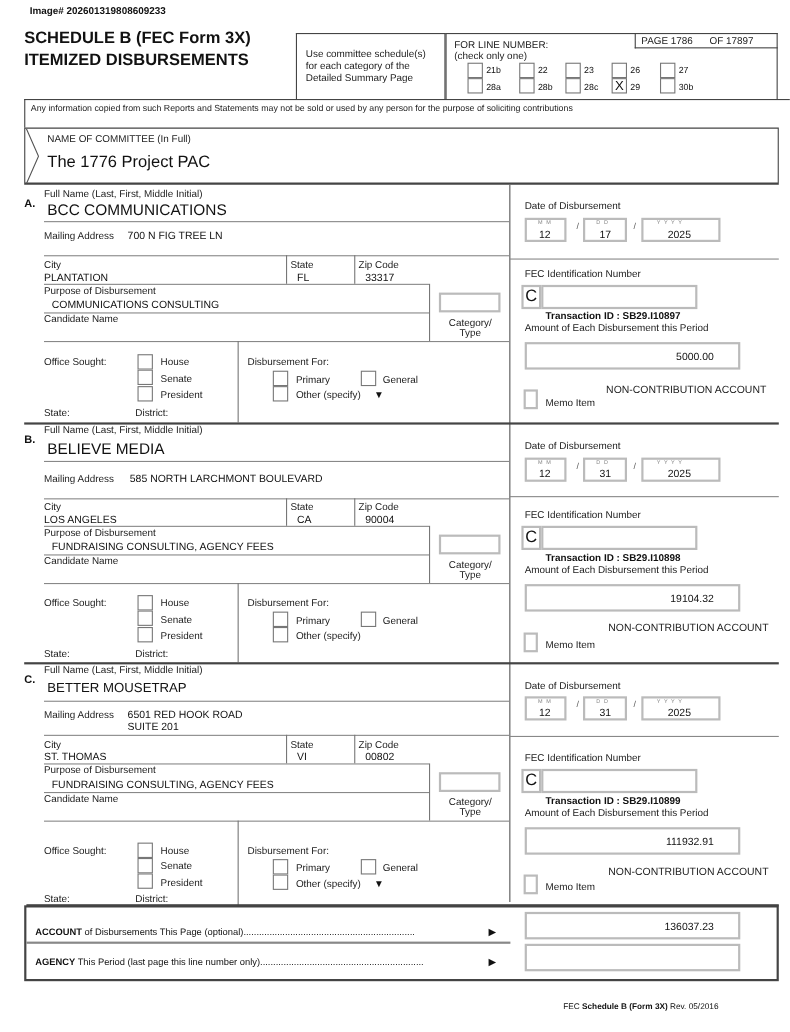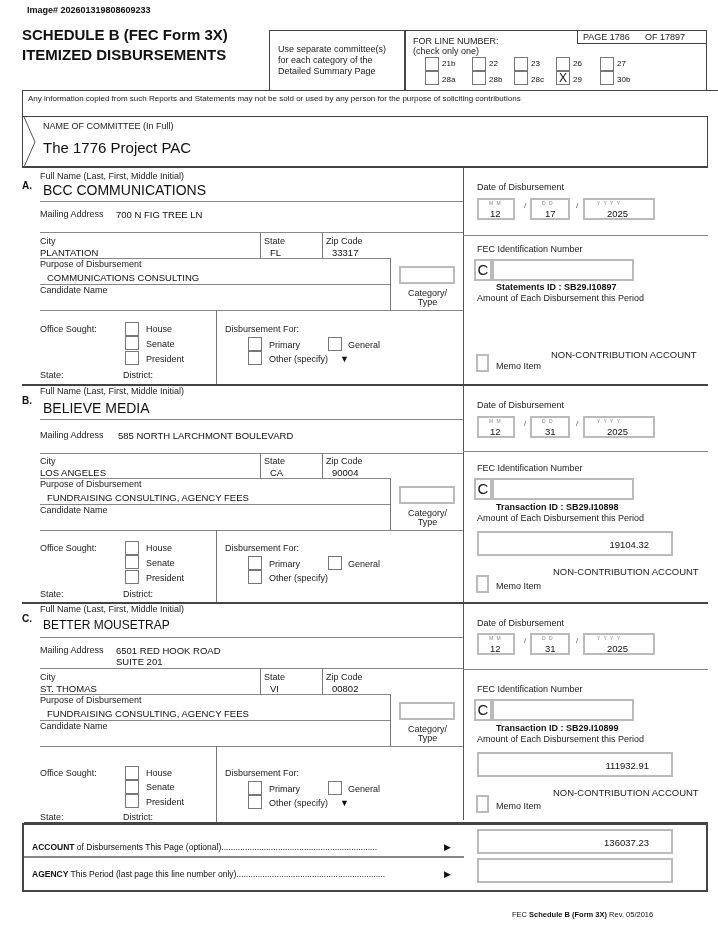--- a/index.html
+++ b/index.html
@@ -19,21 +19,21 @@
 </head>
 <body>
 
 <div class="abs bold" style="left:27px;top:5px;font-size:9px;">Image# 202601319808609233</div>
 
 <div class="abs bold" style="left:22px;top:26px;font-size:15px;">SCHEDULE B   (FEC Form 3X)</div>
 <div class="abs bold" style="left:22px;top:46px;font-size:15px;">ITEMIZED DISBURSEMENTS</div>
 
 <div class="abs" style="left:269px;top:30px;width:136px;height:60px;border:1px solid #444;border-bottom:none;">
   <div style="padding:13px 0 0 8px;font-size:9px;line-height:11px;color:#222;">
-    <div>Use separate committee(s)</div>
+    <div>Use committee schedule(s)</div>
     <div>for each category of the</div>
     <div>Detailed Summary Page</div>
   </div>
 </div>
 
 <div class="abs" style="left:405px;top:30px;width:302px;height:60px;border:1px solid #444;border-left:1px solid #444;border-bottom:none;"></div>
 <div class="abs lbl" style="left:413px;top:36px;">FOR LINE NUMBER:</div>
 <div class="abs lbl" style="left:413px;top:46px;">(check only one)</div>
 <div class="abs" style="left:577px;top:30px;width:130px;height:14px;border-left:1px solid #444;border-bottom:1px solid #444;">
   <span class="lbl" style="position:absolute;left:5px;top:2px;">PAGE 1786</span>
@@ -137,22 +137,25 @@
   </div>
   <div class="abs t8" style="left:576px;top:33px;color:#555;">/</div>
   <div class="gbox" style="left:583px;top:30px;width:72px;height:22px;">
     <span class="tiny" style="left:12px;">Y  Y  Y  Y</span>
     <span class="abs val" style="left:22px;top:8px;">2025</span>
   </div>
   <div class="hline" style="left:463px;top:67px;width:245px;"></div>
   <div class="abs lbl" style="left:477px;top:76px;">FEC Identification Number</div>
   <div class="gbox" style="left:474px;top:91px;width:18px;height:22px;font-size:15px;line-height:18px;text-align:center;">C</div>
   <div class="gbox" style="left:492px;top:91px;width:142px;height:22px;"></div>
-  <div class="abs bold" style="left:496px;top:114px;font-size:9px;">Statements ID : SB29.I10897</div>
+  <div class="abs bold" style="left:496px;top:114px;font-size:9px;">Transaction ID : SB29.I10897</div>
   <div class="abs lbl" style="left:477px;top:125px;">Amount of Each Disbursement this Period</div>
+  <div class="gbox" style="left:477px;top:143px;width:196px;height:25px;">
+    <span class="abs val" style="right:22px;top:6px;">5000.00</span>
+  </div>
   <div class="abs lbl" style="left:551px;top:181px;font-size:9.5px;">NON-CONTRIBUTION ACCOUNT</div>
   <div class="gbox" style="left:476px;top:186px;width:13px;height:18px;border-width:2px;"></div>
   <div class="abs lbl" style="left:496px;top:193px;">Memo Item</div>
 </div>
 
 <div class="abs" style="left:0;top:386px;width:718px;height:218px;">
   <div class="abs lbl" style="left:40px;top:0px;">Full Name (Last, First, Middle Initial)</div>
   <div class="abs bold" style="left:22px;top:9px;font-size:10px;">B.</div>
   <div class="abs" style="left:43px;top:14px;font-size:14px;">BELIEVE MEDIA</div>
   <div class="hline" style="left:40px;top:33px;width:423px;"></div>

